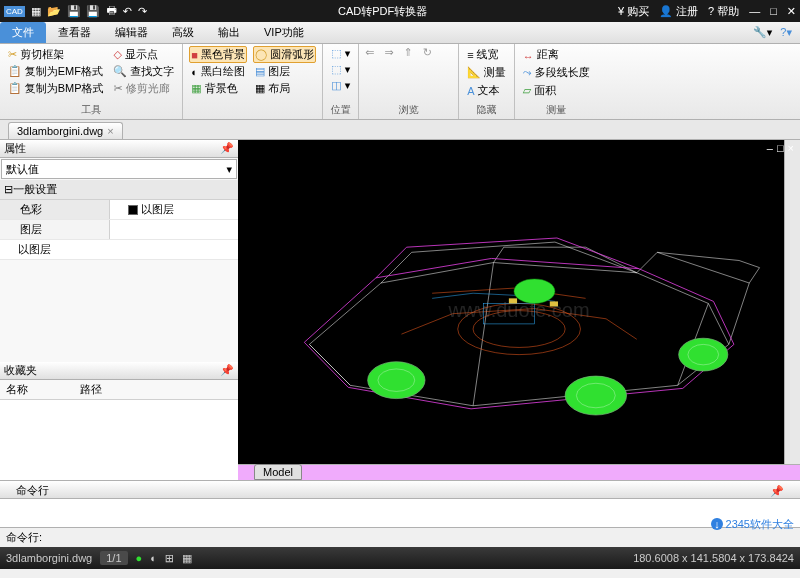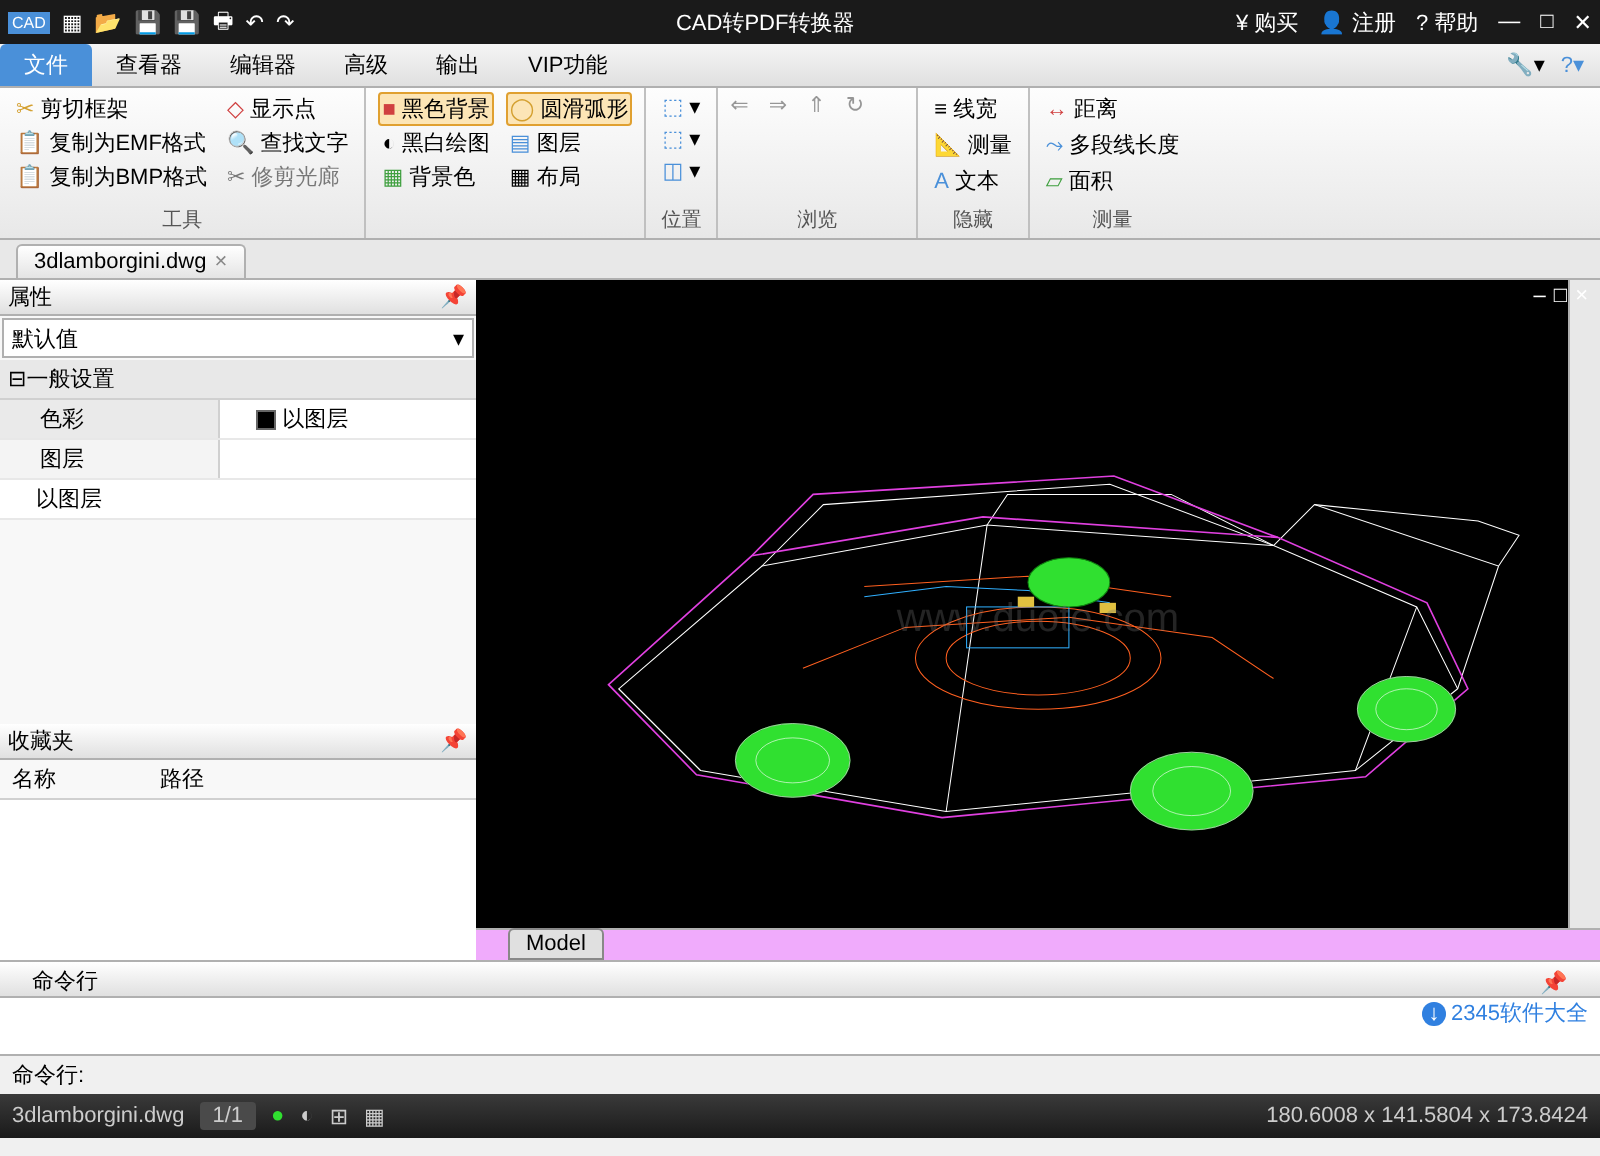--- a/index.html
+++ b/index.html
@@ -42,21 +42,21 @@
 .cmd-section{border-top:1px solid #b0b0b0;}
 .cmd-header{height:18px;background:linear-gradient(#fff,#e0e0e0);padding:0 16px;display:flex;align-items:flex-end;border-bottom:1px solid #b0b0b0;}
 .cmd-body{height:28px;background:#fff;}
 .cmd-input{height:20px;background:#f0f0f0;display:flex;align-items:center;padding:0 6px;border-top:1px solid #b0b0b0;}
 .cmd-input input{flex:1;border:none;background:transparent;padding:0 4px;outline:none;}
 .statusbar{height:22px;background:linear-gradient(#3a3a3a,#1a1a1a);color:#ccc;display:flex;align-items:center;padding:0 6px;gap:8px;}
 .statusbar .coords{margin-left:auto;}
 .statusbar .pill{background:#4a4a4a;padding:1px 6px;border-radius:2px;}
 .car-wireframe{position:absolute;top:10px;left:10px;right:20px;bottom:20px;}
 .watermark{position:absolute;top:50%;left:50%;transform:translate(-50%,-50%);color:rgba(120,120,120,0.3);font-size:20px;z-index:5;pointer-events:none;}
-.corner-logo{position:absolute;bottom:64px;right:6px;font-size:10px;color:#3080e0;z-index:20;text-align:center;}
+.corner-logo{position:absolute;bottom:46px;right:6px;font-size:10px;color:#3080e0;z-index:20;text-align:center;}
 </style>
 </head>
 <body>
 
 <div class="titlebar">
   <div class="left">
     <span style="background:#4a90d9;color:#fff;padding:1px 2px;font-size:8px;">CAD</span>
     <span class="btn">▦</span>
     <span class="btn">📂</span>
     <span class="btn">💾</span>

